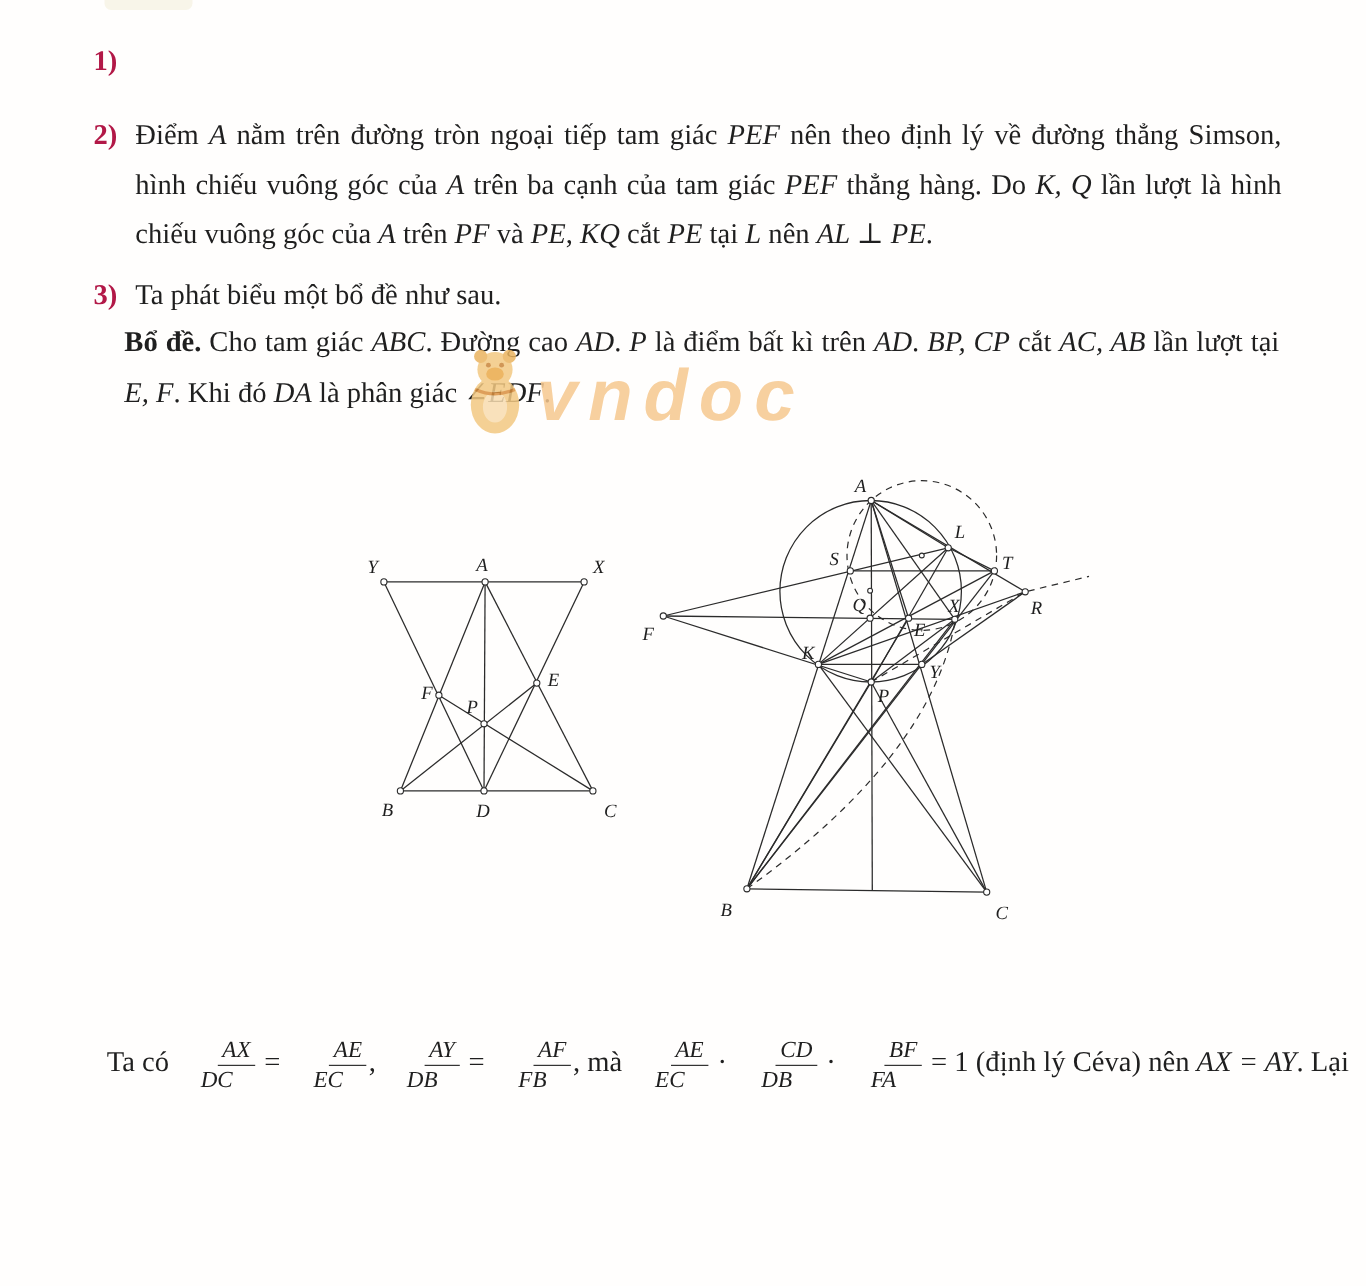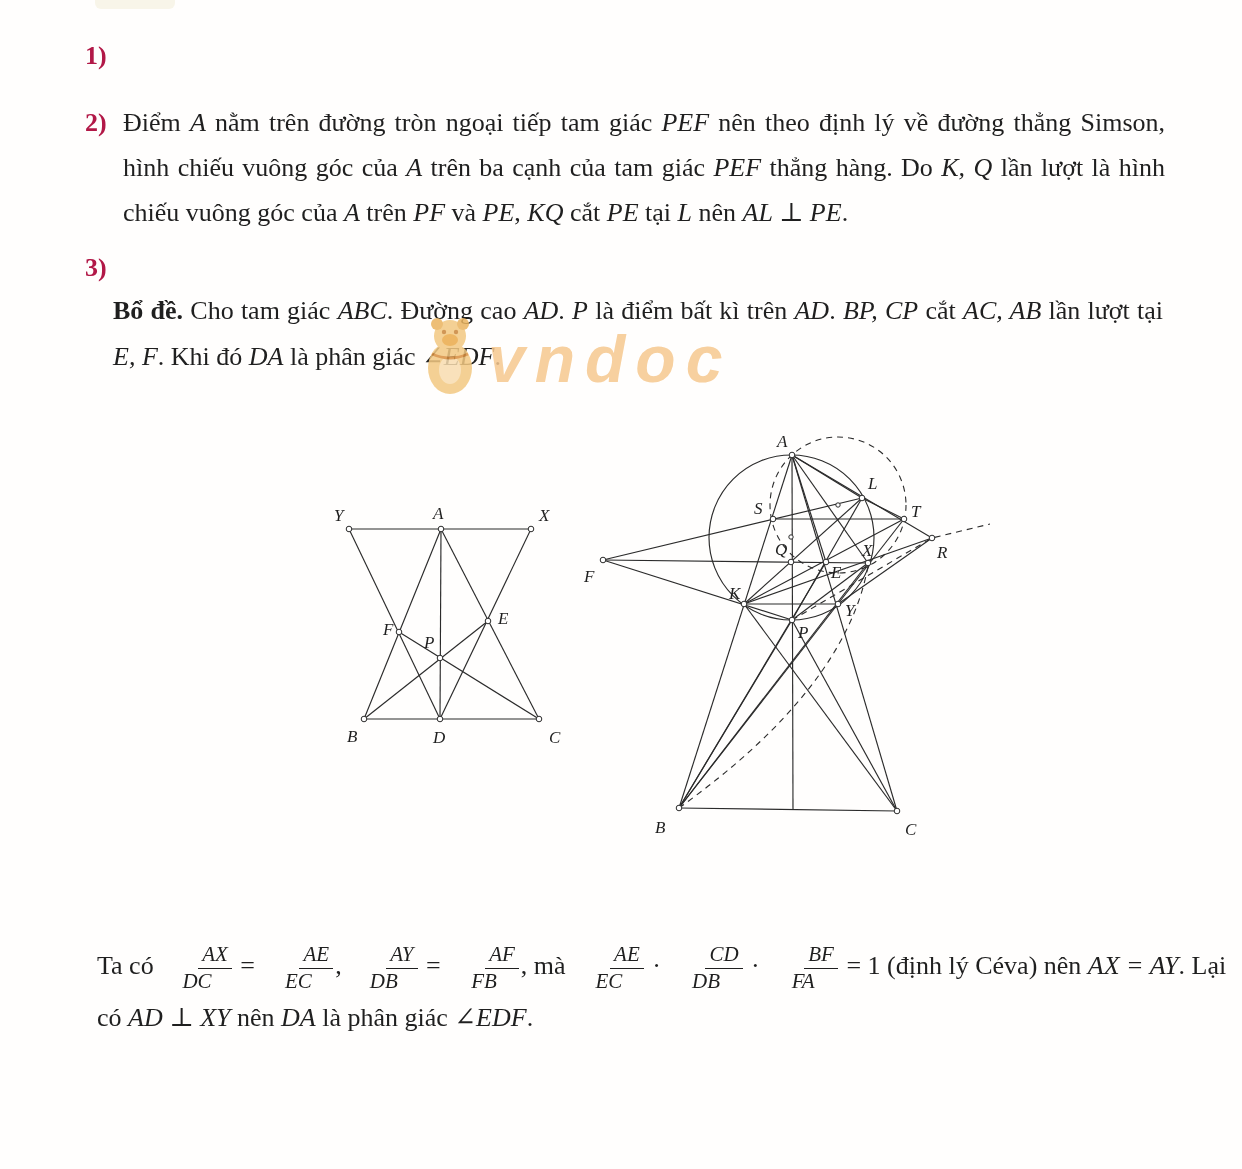--- a/index.html
+++ b/index.html
@@ -62,20 +62,21 @@
     <span class="num" style="color:#b21847;">1)</span>
   </div>
 
   <div class="para item justify" style="left:85px; top:100px; width:1080px; line-height:45px;">
     <span class="num" style="color:#b21847;">2)</span>
     <span><span class="run-text">Điểm </span><span class="run-math">A</span><span class="run-text"> nằm trên đường tròn ngoại tiếp tam giác </span><span class="run-math">PEF</span><span class="run-text"> nên theo định lý về đường thẳng Simson, hình chiếu vuông góc của </span><span class="run-math">A</span><span class="run-text"> trên ba cạnh của tam giác </span><span class="run-math">PEF</span><span class="run-text"> thẳng hàng. Do </span><span class="run-math">K, Q</span><span class="run-text"> lần lượt là hình chiếu vuông góc của </span><span class="run-math">A</span><span class="run-text"> trên </span><span class="run-math">PF</span><span class="run-text"> và </span><span class="run-math">PE</span><span class="run-text">, </span><span class="run-math">KQ</span><span class="run-text"> cắt </span><span class="run-math">PE</span><span class="run-text"> tại </span><span class="run-math">L</span><span class="run-text"> nên </span><span class="run-math">AL ⊥ PE</span><span class="run-text">.</span></span>
   </div>
 
   <div class="para item" style="left:85px; top:253px; width:1080px;">
     <span class="num" style="color:#b21847;">3)</span>
+    <span><span class="run-text">Ta phát biểu một bổ đề như sau.</span></span>
   </div>
 
   <div class="para justify" style="left:113px; top:288px; width:1050px; line-height:46px;">
     <span><span class="run-bold">Bổ đề.</span><span class="run-text"> Cho tam giác </span><span class="run-math">ABC</span><span class="run-text">. Đường cao </span><span class="run-math">AD</span><span class="run-text">. </span><span class="run-math">P</span><span class="run-text"> là điểm bất kì trên </span><span class="run-math">AD</span><span class="run-text">. </span><span class="run-math">BP, CP</span><span class="run-text"> cắt </span><span class="run-math">AC, AB</span><span class="run-text"> lần lượt tại </span><span class="run-math">E, F</span><span class="run-text">. Khi đó </span><span class="run-math">DA</span><span class="run-text"> là phân giác </span><span class="run-math">∠EDF</span><span class="run-text">.</span></span>
   </div>
 
   <div id="watermark">
     <svg width="62" height="80" viewBox="0 0 62 80">
       <ellipse cx="30" cy="52" rx="22" ry="26" fill="#f3c982"></ellipse>
       <circle cx="30" cy="20" r="16" fill="#f3c982"></circle>
@@ -180,19 +181,16 @@
       <text x="798" y="638">P</text>
       <text x="655" y="833">B</text>
       <text x="905" y="835">C</text>
     </svg>
 
 
   <div class="para" style="left:97px; top:935px; width:1120px; line-height:62px; white-space:nowrap;">
     <span><span class="run-text">Ta có </span><span class="frac"><span class="num">AX</span><span class="den">DC</span></span><span class="run-text"> = </span><span class="frac"><span class="num">AE</span><span class="den">EC</span></span><span class="run-text">, </span><span class="frac"><span class="num">AY</span><span class="den">DB</span></span><span class="run-text"> = </span><span class="frac"><span class="num">AF</span><span class="den">FB</span></span><span class="run-text">, mà </span><span class="frac"><span class="num">AE</span><span class="den">EC</span></span><span class="run-text"> · </span><span class="frac"><span class="num">CD</span><span class="den">DB</span></span><span class="run-text"> · </span><span class="frac"><span class="num">BF</span><span class="den">FA</span></span><span class="run-text"> = 1 (định lý Céva) nên </span><span class="run-math">AX = AY</span><span class="run-text">. Lại</span></span>
   </div>
 
-  <div class="para" style="left:97px; top:1002px; width:1060px;">
-    <span><span class="run-text">có </span><span class="run-math">AD ⊥ XY</span><span class="run-text"> nên </span><span class="run-math">DA</span><span class="run-text"> là phân giác </span><span class="run-math">∠EDF</span><span class="run-text">.</span></span>
-  </div>
 
 
 
 </div>
 
 </body></html>

